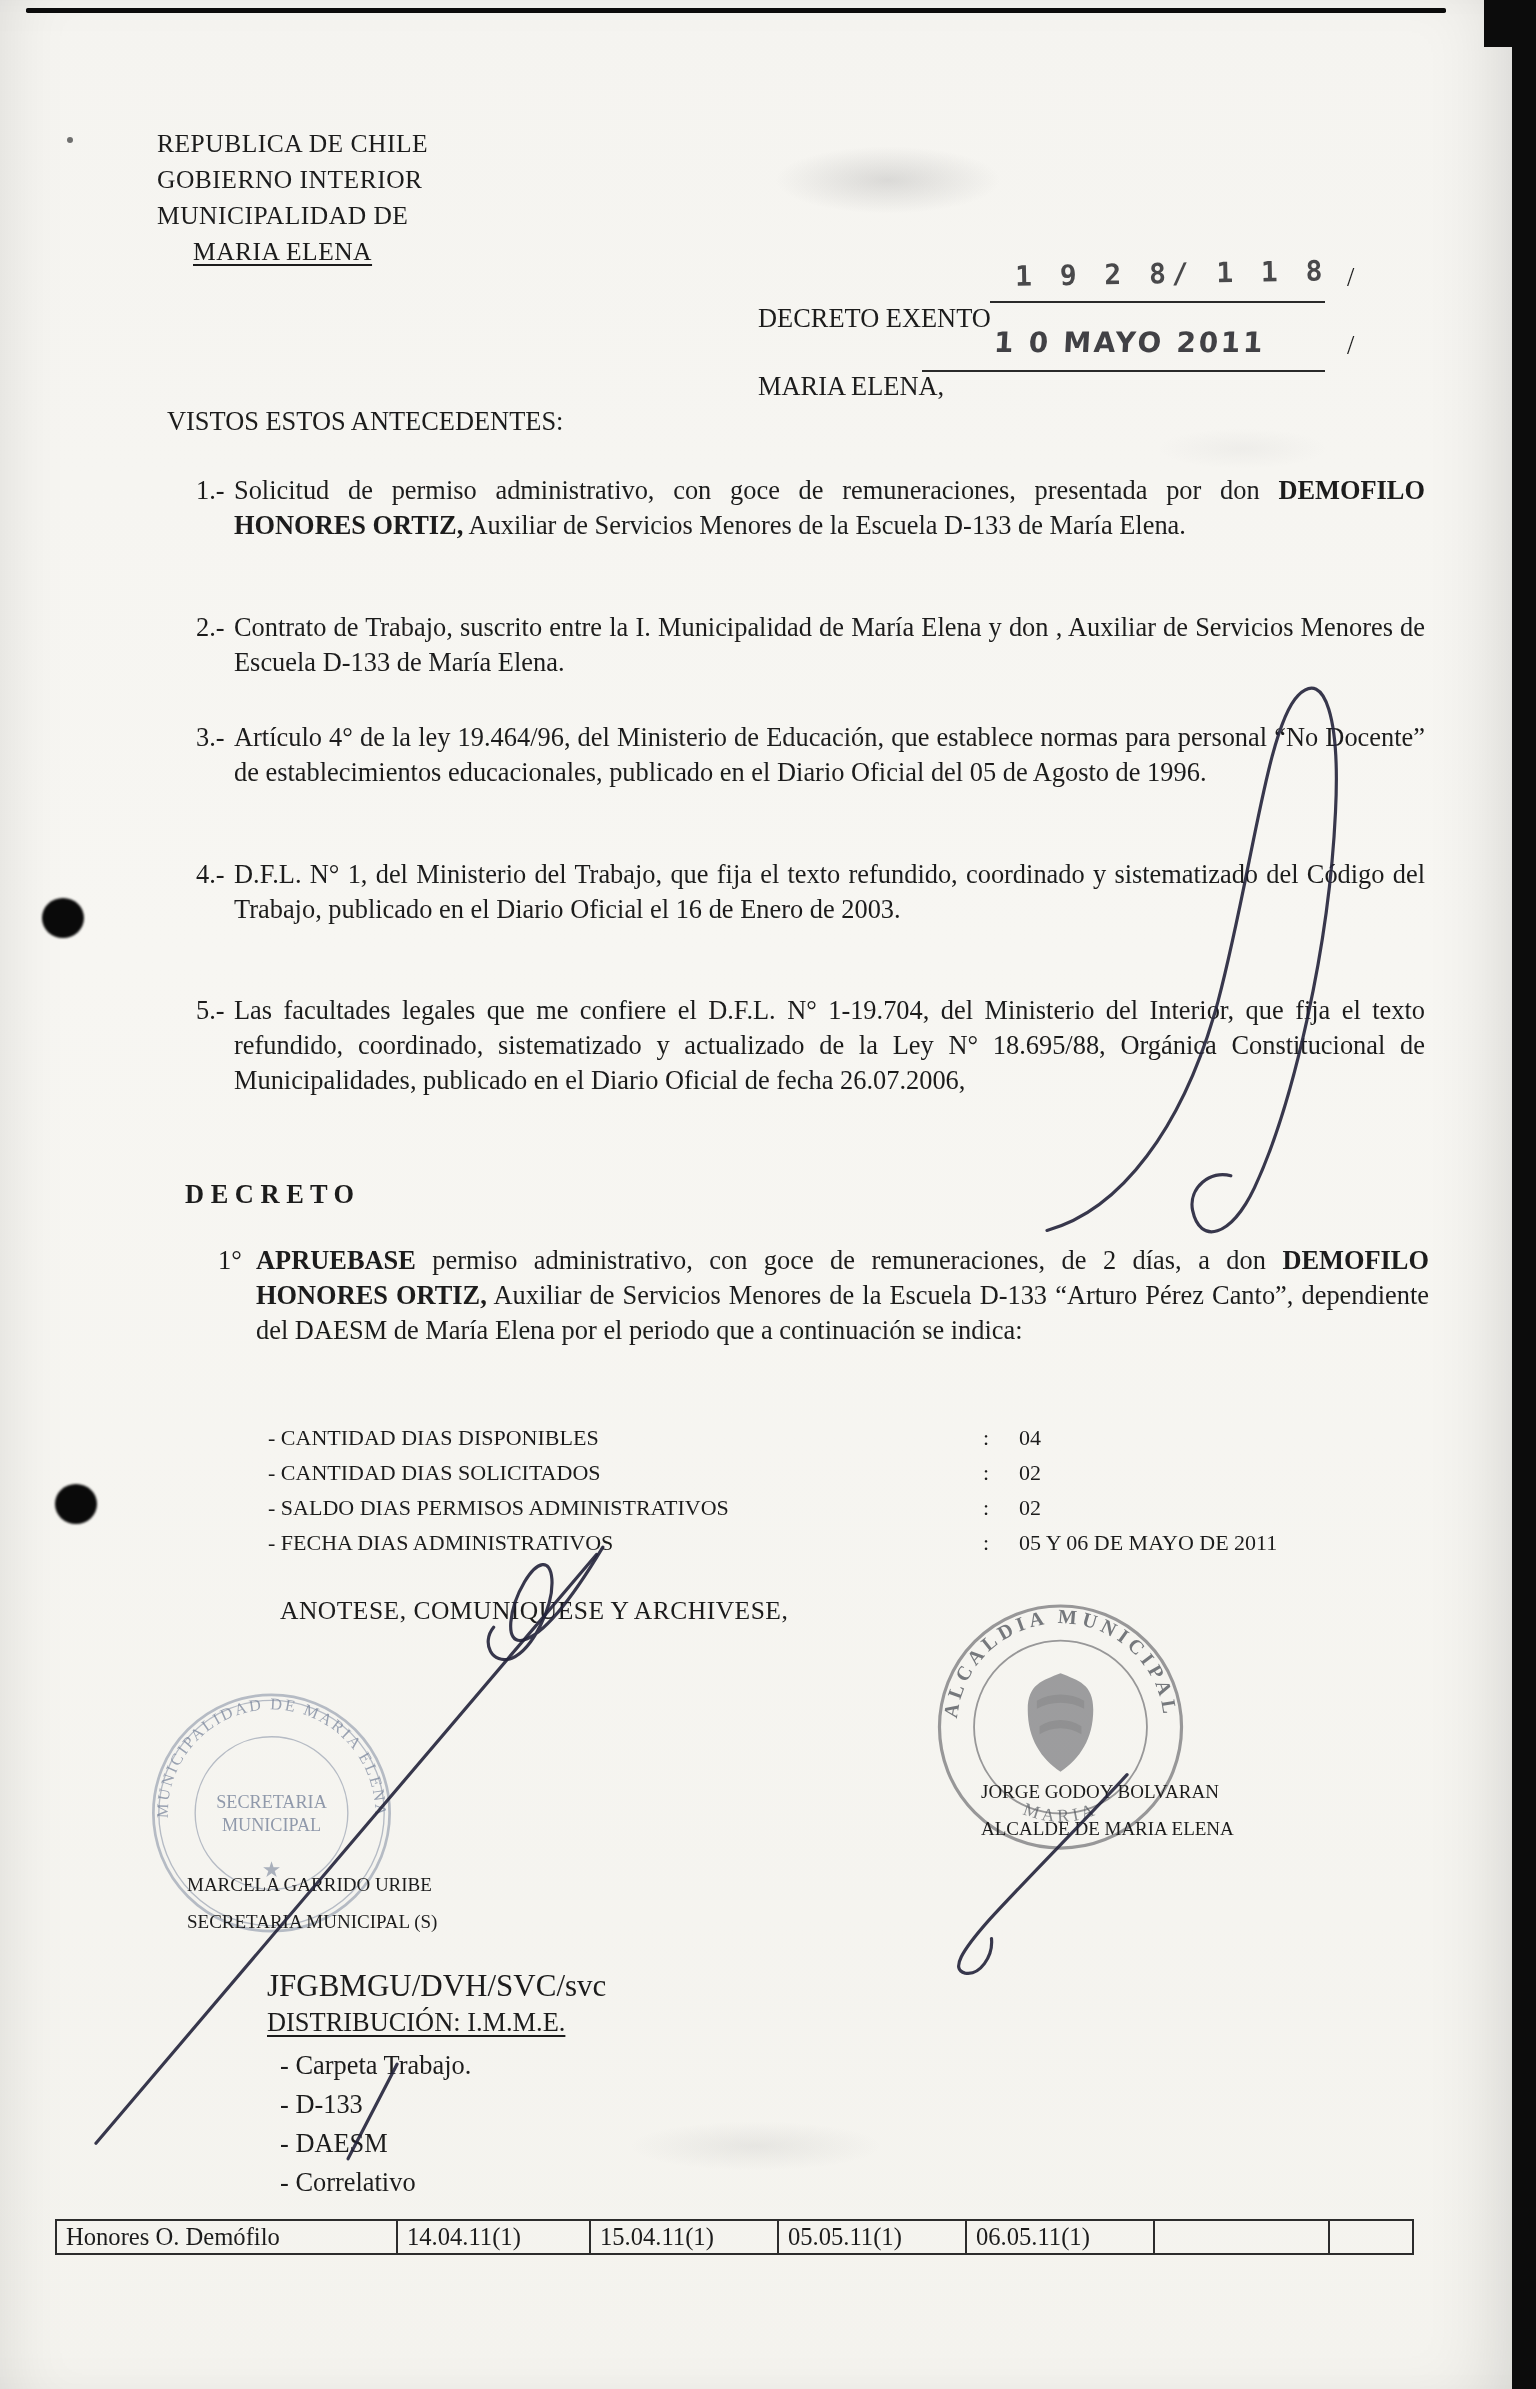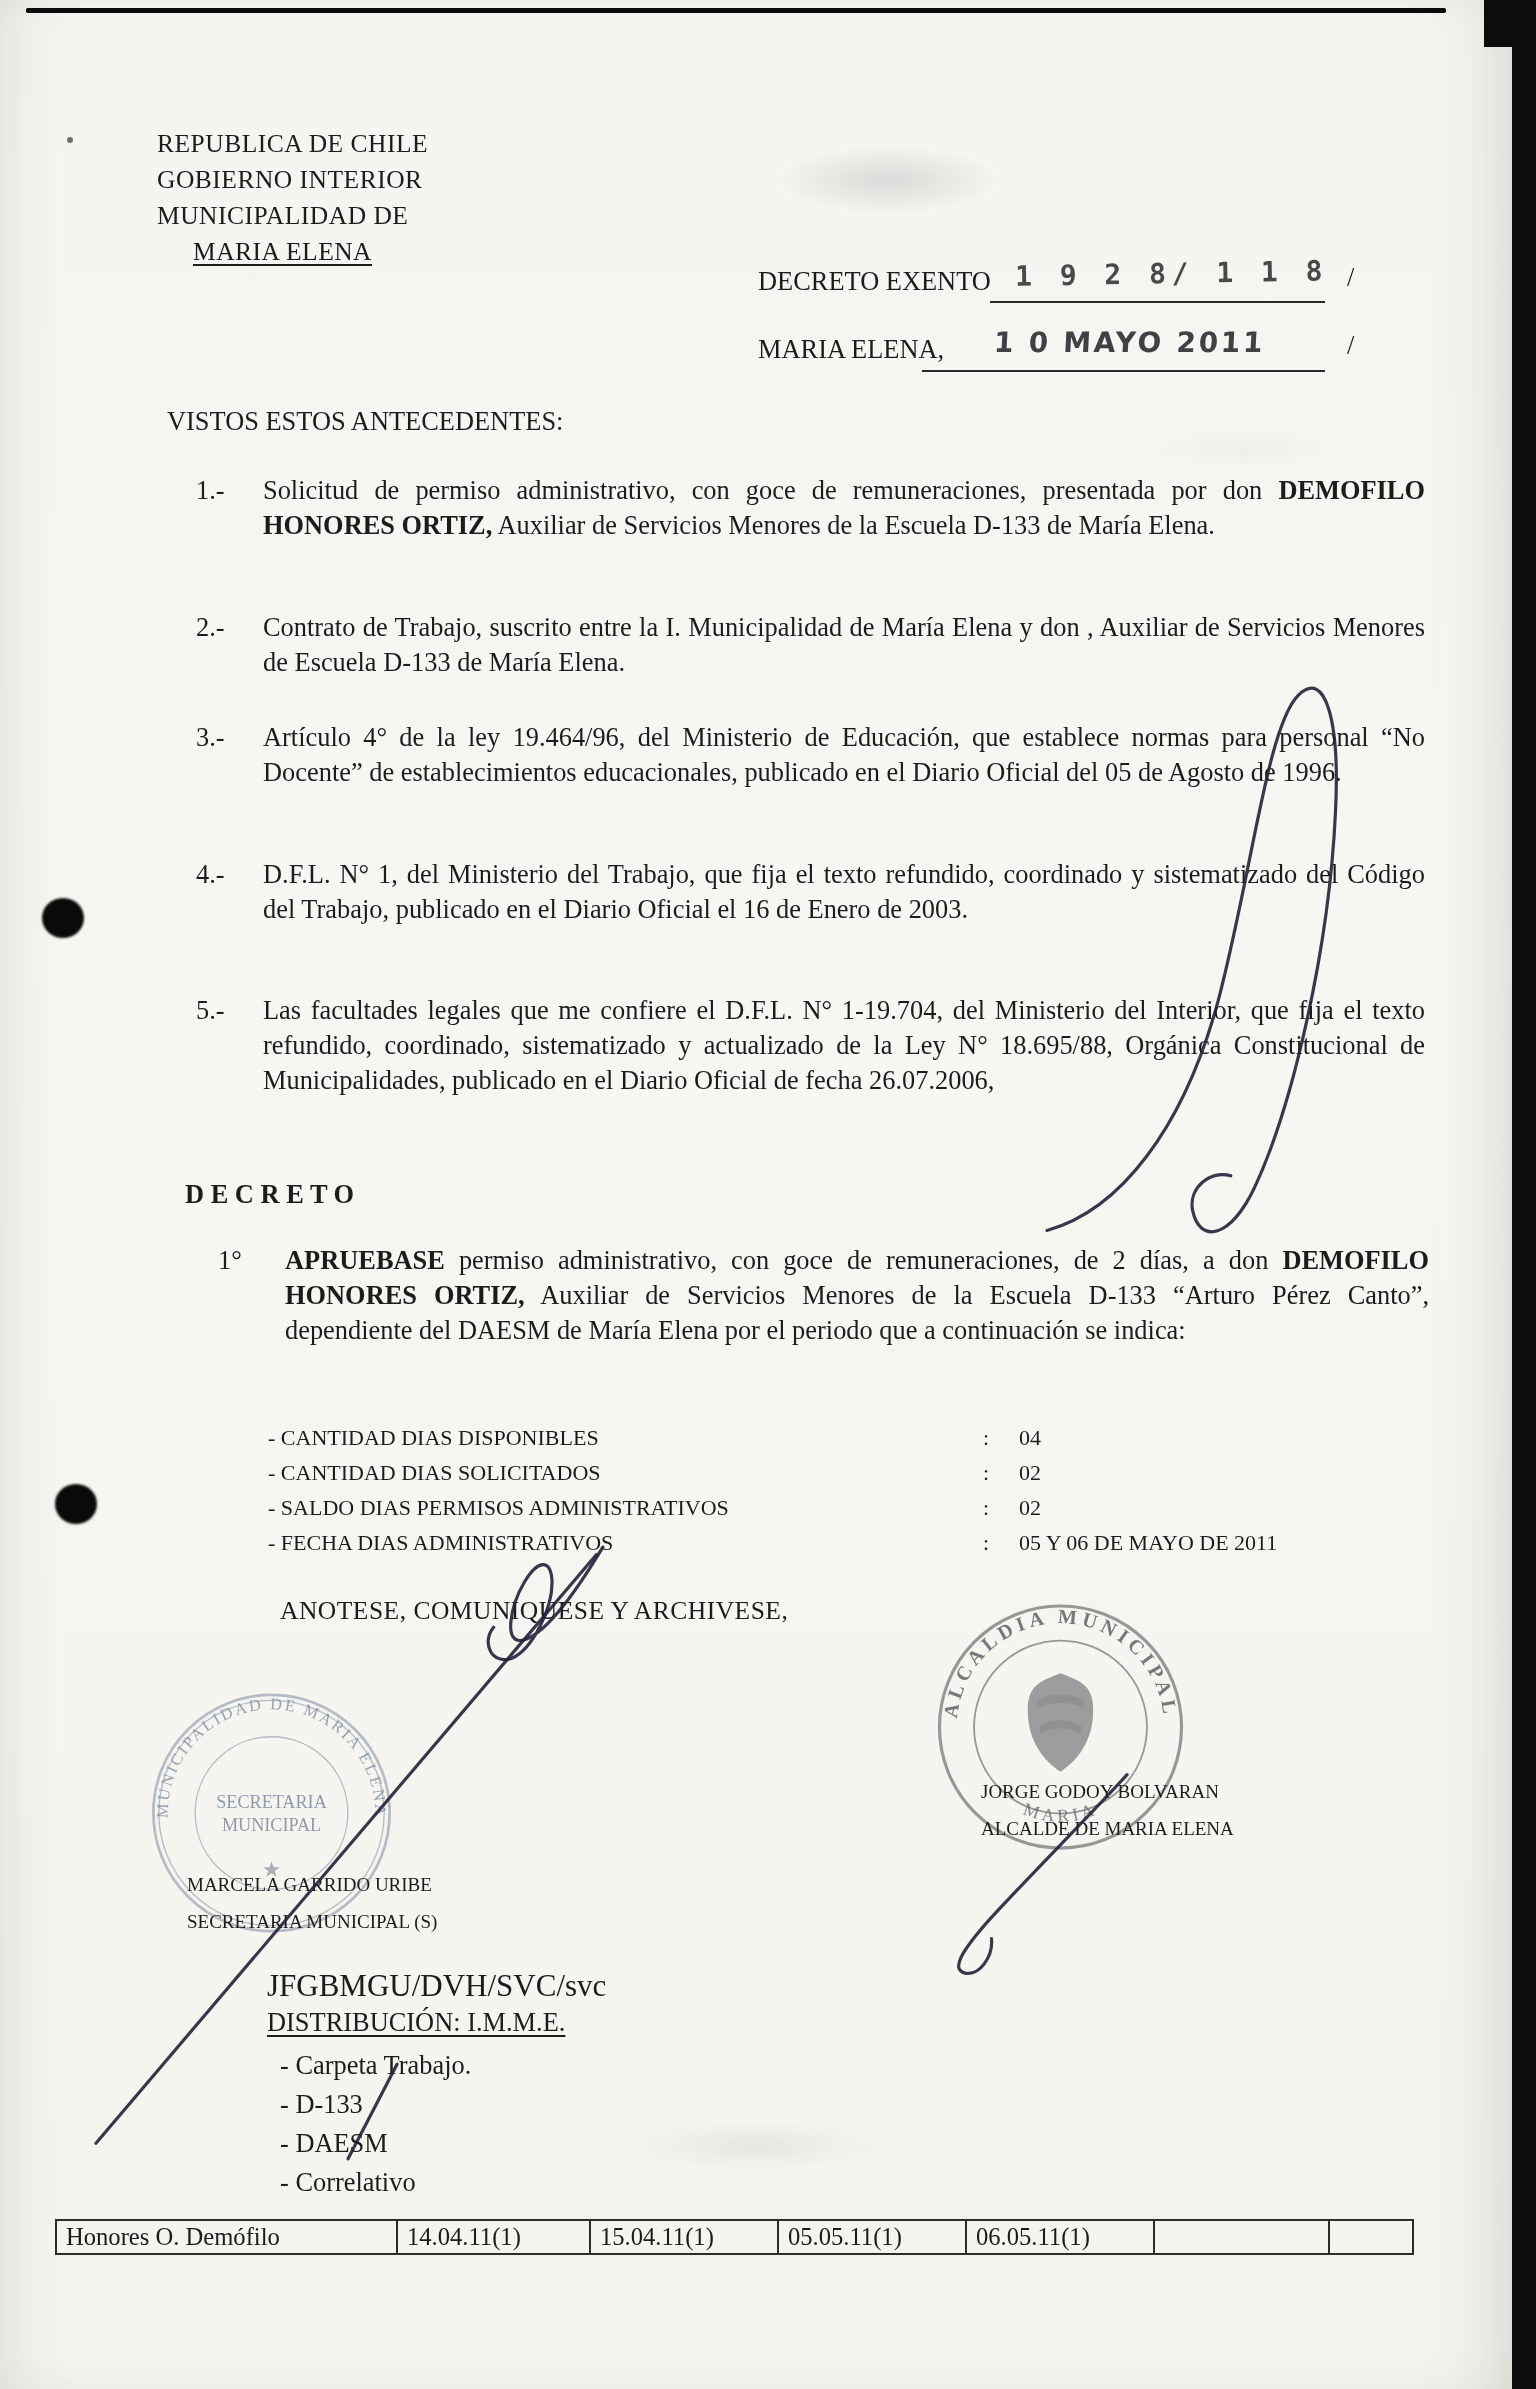--- a/index.html
+++ b/index.html
@@ -21,21 +21,21 @@
   .smudge { position:absolute; border-radius:50%; background:radial-gradient(ellipse at center, rgba(90,90,95,.5), rgba(90,90,95,0) 70%); pointer-events:none; }
   .sm1 { left:774px; top:146px; width:228px; height:68px; opacity:.35; }
   .sm2 { left:628px; top:2121px; width:255px; height:50px; opacity:.18; }
   .sm3 { left:1156px; top:428px; width:173px; height:41px; opacity:.10; }
 
   
   .letterhead { position:absolute; left:157px; top:126px; font-size:25.5px; line-height:36px; letter-spacing:0.5px; }
   .letterhead .indent { margin-left:36px; text-decoration:underline; text-underline-offset:3.6px; }
 
   
-  .lbl { position:absolute; font-size:26.4px; white-space:nowrap; }
+  .lbl { position:absolute; font-size:26.4px; white-space:nowrap;margin-top:37px; }
   .decreto-label { left:758px; top:266px; }
   .city-label { left:758px; top:334px; }
   .slash { position:absolute; font-size:26.4px; }
   .slash-1 { left:1347px; top:262px; }
   .slash-2 { left:1347px; top:330px; }
   .uline { position:absolute; height:0; border-top:2.3px solid #2a2a2a; }
   .uline-1 { left:990px; top:301px; width:335px; }
   .uline-2 { left:922px; top:370px; width:403px; }
   .stamp-num {
     position:absolute; left:1015px; top:257px; font-family:"DejaVu Sans Mono", monospace;
@@ -45,21 +45,21 @@
   .stamp-date {
     position:absolute; left:994px; top:326px; font-family:"DejaVu Sans", sans-serif;
     font-weight:bold; font-size:28px; letter-spacing:2.7px; color:rgba(40,40,44,.88);
     transform:skewX(-3deg); white-space:nowrap;
   }
 
   .vistos-title { position:absolute; left:167px; top:406px; font-size:26.4px; }
 
   .item { position:absolute; left:196px; width:1229px; font-size:26.4px; line-height:35px; }
   .item .num { position:absolute; left:0; top:0; }
-  .item .txt { margin-left:67px; text-align:justify; }
+  .item .txt { margin-left:38px; text-align:justify; }
   .i1{top:473px} .i2{top:610px} .i3{top:720px} .i4{top:857px} .i5{top:993px}
 
   .decreto-title { position:absolute; left:185px; top:1179px; font-size:26.4px; font-weight:bold; }
 
   .decreto-par { top:1243px; left:218px; width:1211px; }
   .decreto-par .txt { }
 
   .dias { position:absolute; left:268px; top:1420px; font-size:22px; line-height:35px; }
   .dias-row { display:flex; }
   .dias-row .dl { width:715px; }

